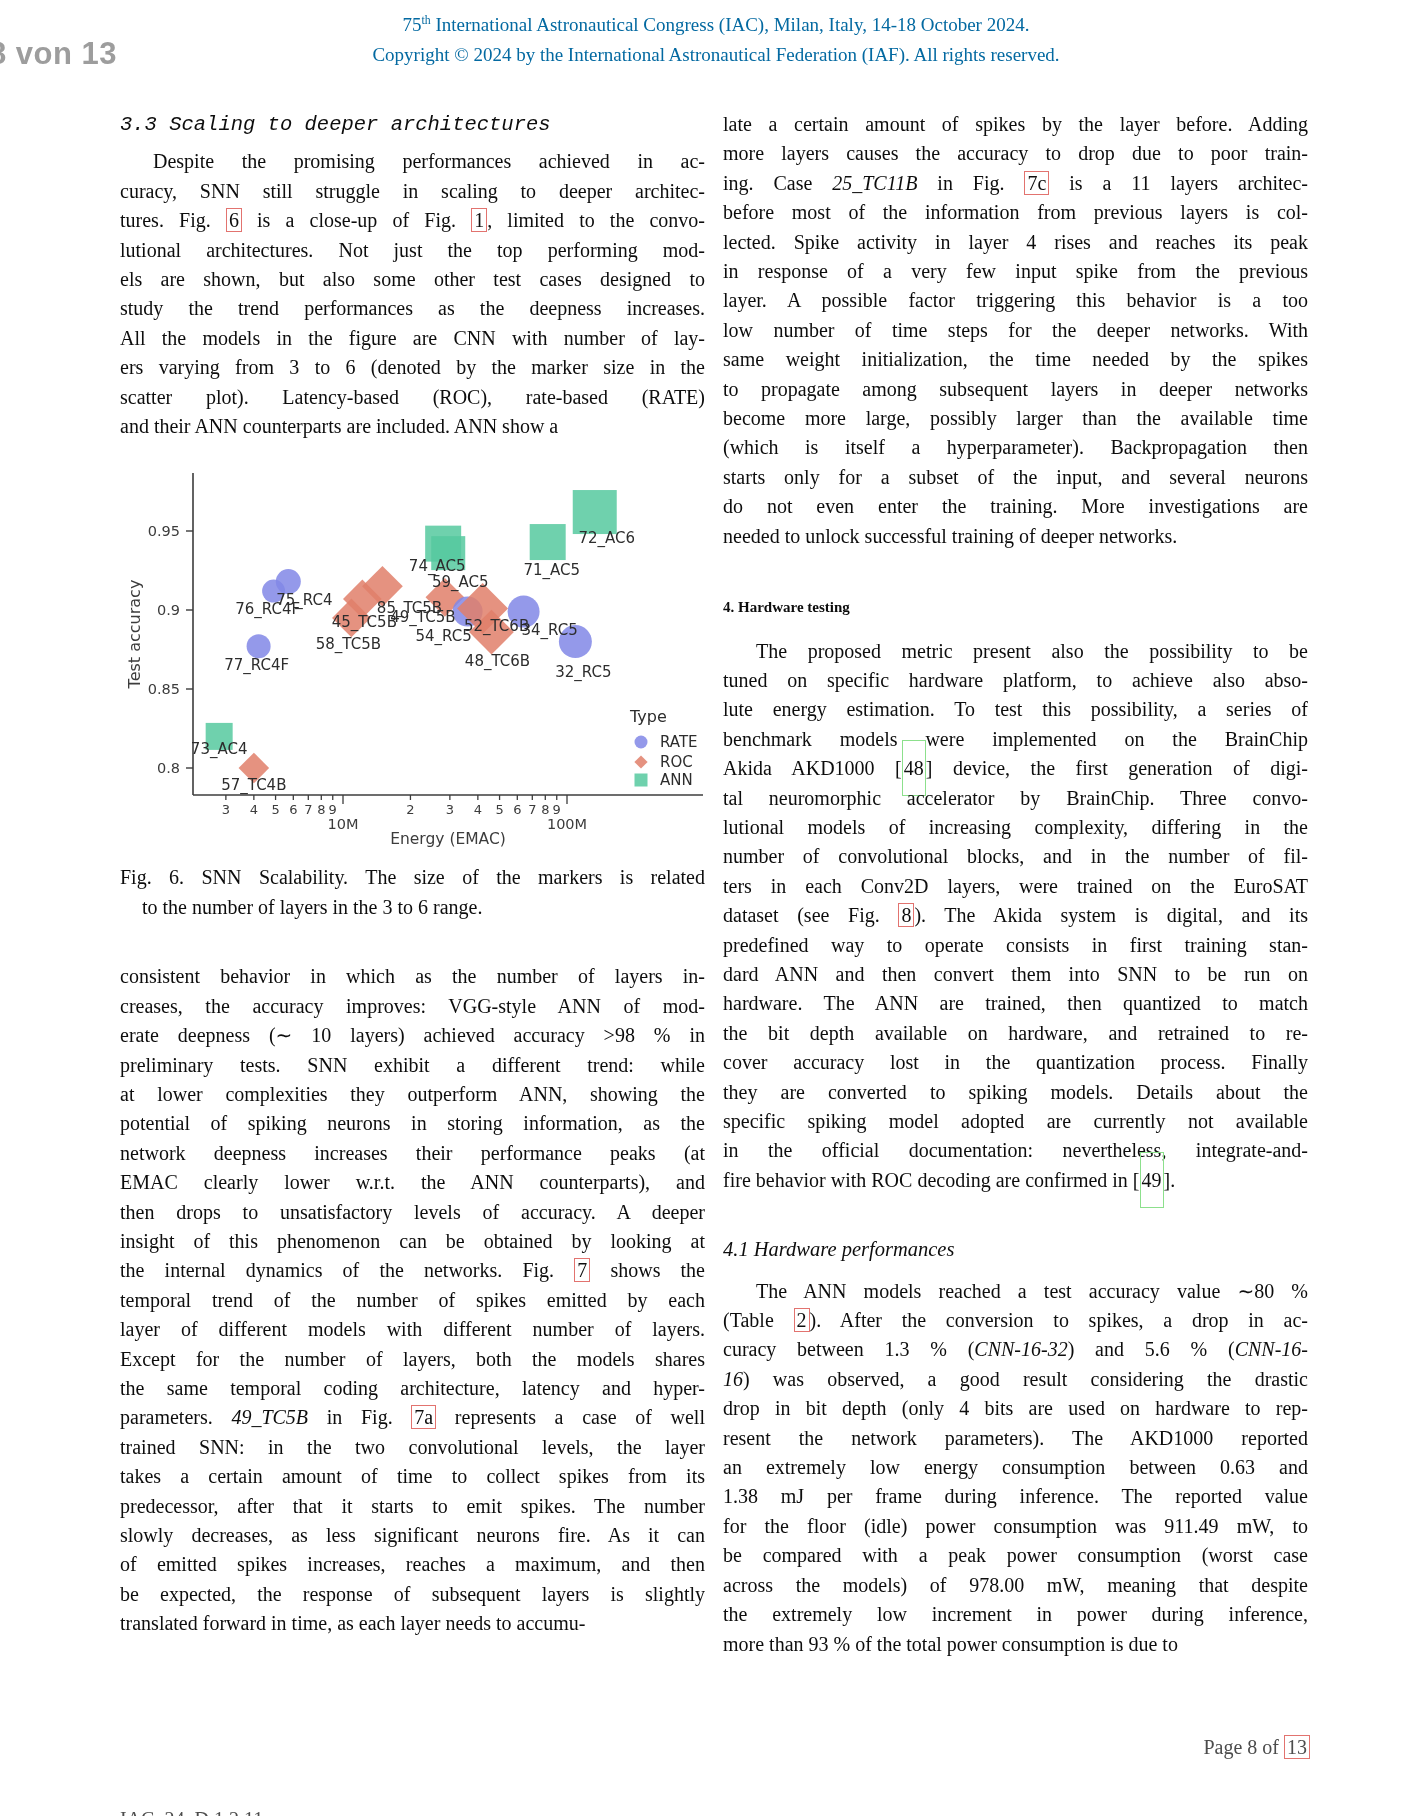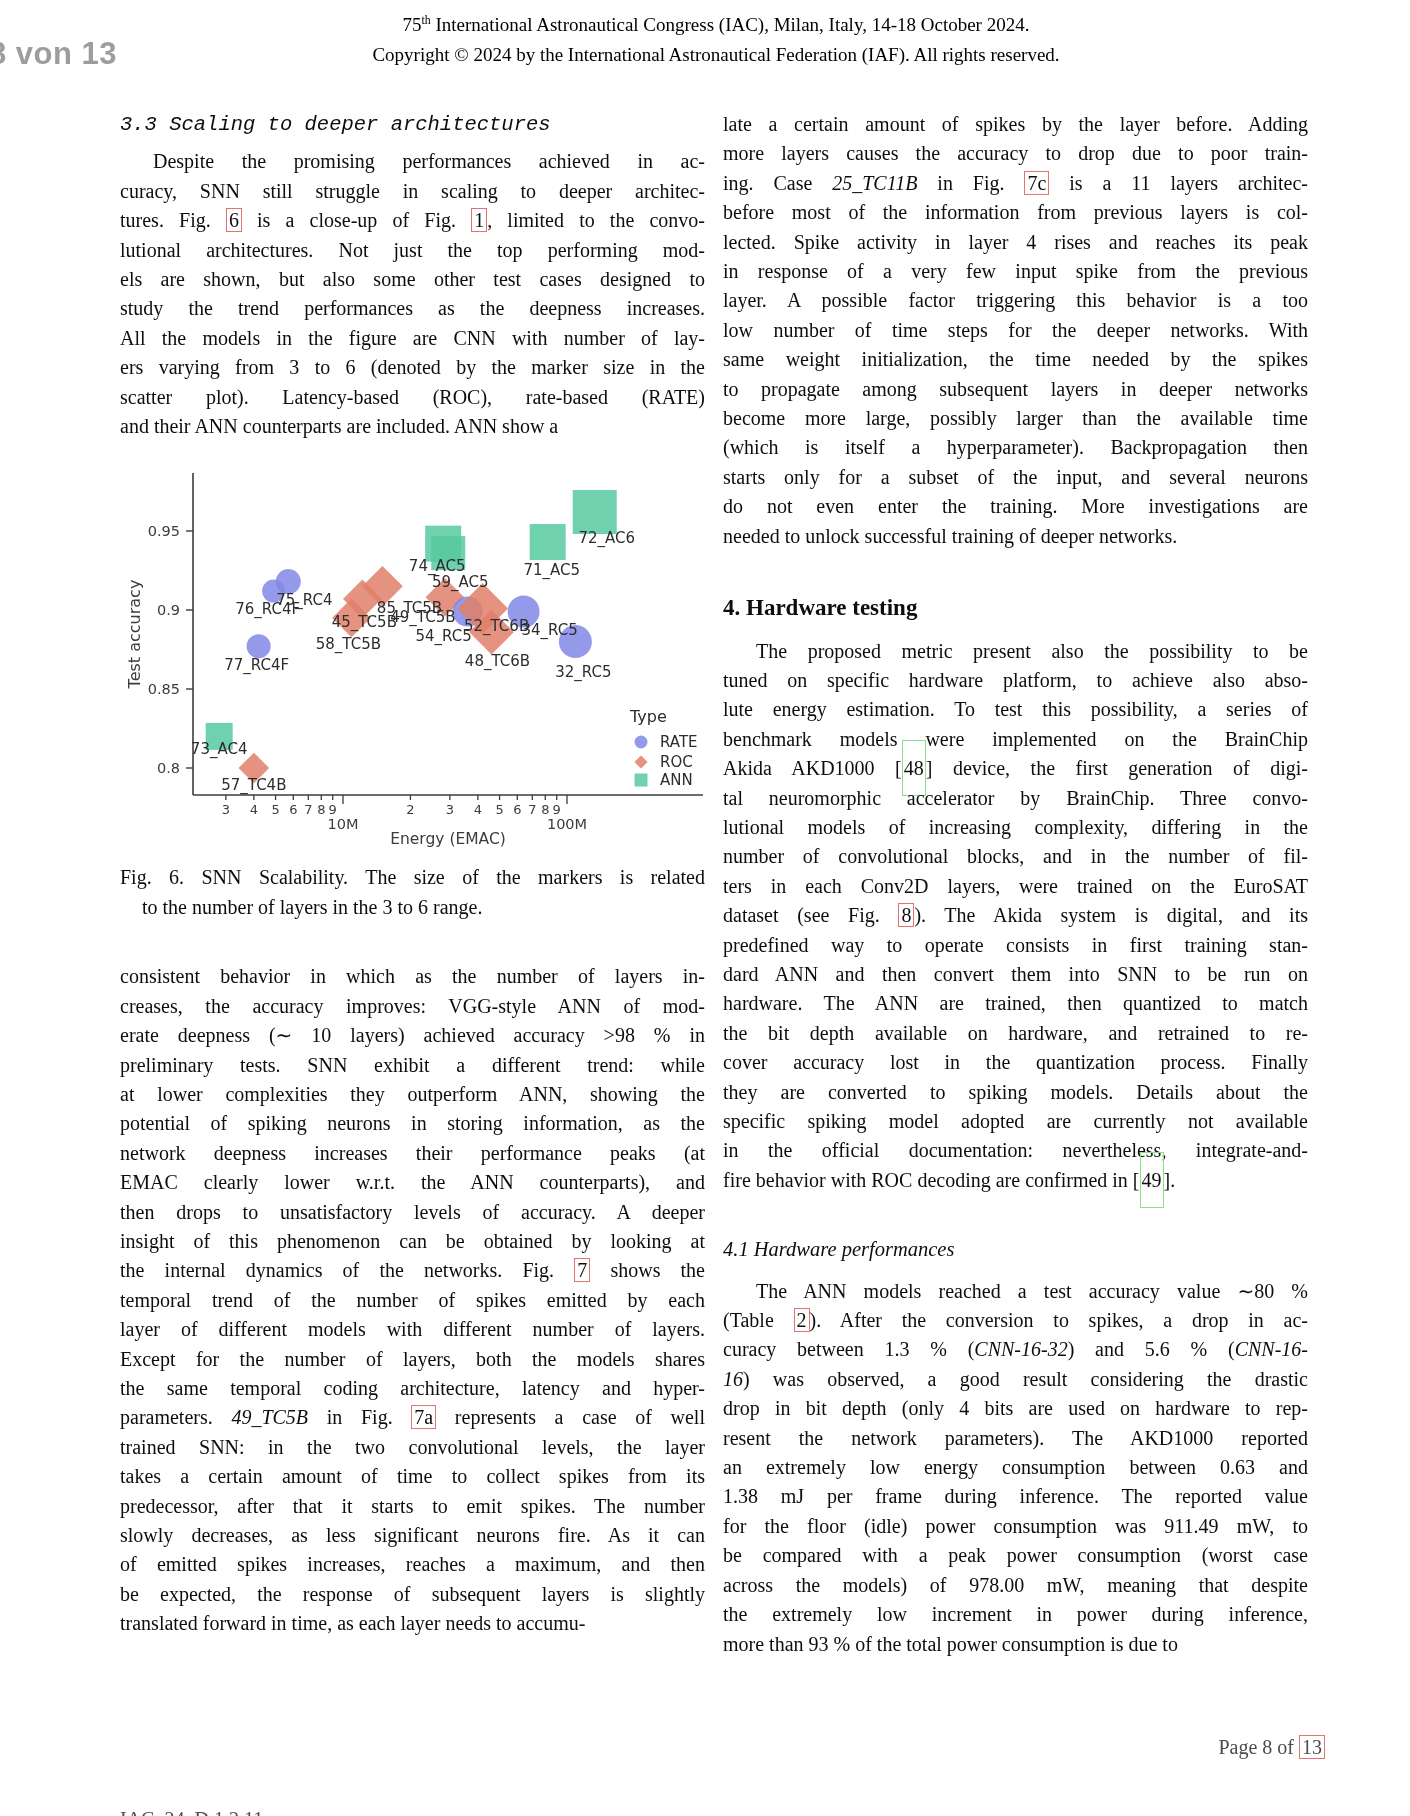--- a/index.html
+++ b/index.html
@@ -1,41 +1,41 @@
 <!DOCTYPE html>
 <html><head>
 <meta charset="utf-8">
 <style>
   html,body{margin:0;padding:0;background:#ffffff;}
   .page{position:relative;width:1410px;height:1816px;background:#ffffff;overflow:hidden;
         font-family:"Liberation Serif",serif;color:#0d0d0d;}
   .margin-label{position:absolute;left:-11px;top:36px;font-family:"Liberation Sans",sans-serif;
         font-weight:700;font-size:31px;color:#9d9d9d;letter-spacing:.5px;}
   .header{position:absolute;left:120px;top:10px;width:1192px;text-align:center;
-        color:#000000;font-size:19px;line-height:30px;}
+        color:#0369a1;font-size:19px;line-height:30px;}
   sup{font-size:.62em;vertical-align:super;line-height:0;}
   .col{position:absolute;top:110px;width:585px;font-size:20px;line-height:29.4px;}
   .col-left{left:120px;}
   .col-right{left:723px;}
   .line{text-align:justify;text-align-last:justify;}
   .line.last{text-align-last:auto;}
   .line.indent{text-indent:33px;}
   .caption{margin-top:16px;}
   .caption .line.hang{padding-left:22px;}
   .para2-left{margin-top:40px;}
   h3.sub{font-style:italic;font-weight:normal;font-size:20.5px;margin:0 0 8px 0;font-family:Liberation Mono, monospace;}
-  h2.sec{font-size:23px;margin:42px 0 14px 0;}
+  h2.sec{font-size:15px;margin:42px 0 14px 0;}
   h3.sub41{font-style:italic;font-weight:normal;font-size:20.5px;margin:40px 0 12px 0;}
   .rbox{border:1.5px solid #e2736f;padding:0 2px;}
   .gbox{border:1.5px solid #8ce08c;padding:16px 1px;}
   i{font-style:italic;}
   .chart{margin:4px 0 0 0;width:585px;height:402px;}
   .chart svg{font-family:"DejaVu Sans",sans-serif;}
   .footer-left{position:absolute;left:120px;top:1808px;font-size:20px;color:#4c4c4c;}
-  .footer-right{position:absolute;right:85px;top:1736px;font-size:20px;color:#4c4c4c;margin-left:9px;}
+  .footer-right{position:absolute;right:100px;top:1736px;font-size:20px;color:#4c4c4c;margin-left:9px;}
 </style>
 </head>
 <body>
 
 <div class="page">
 
   <div class="margin-label">8 von 13</div>
 
   <div class="header">
     <div>75<sup>th</sup> International Astronautical Congress (IAC), Milan, Italy, 14-18 October 2024.</div>

